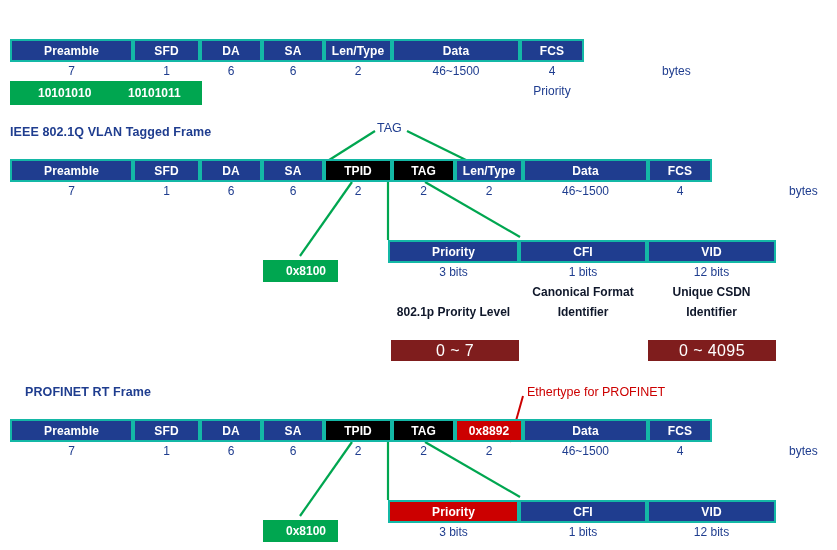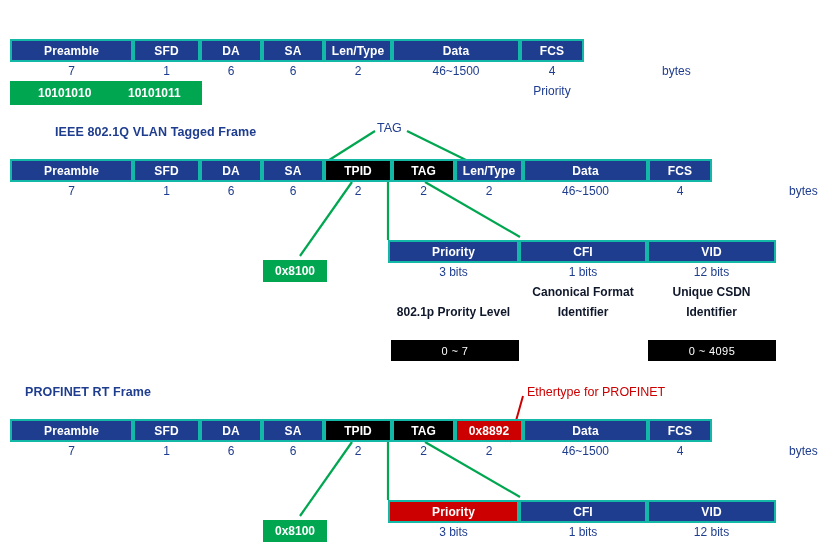--- a/index.html
+++ b/index.html
@@ -43,26 +43,26 @@
   }
   .note-b{font-weight:bold;}
   .bytes{
     position:absolute;font-size:12px;color:#1f3d8f;white-space:nowrap;
   }
 
   
   .chip{
     position:absolute;height:22px;background:#00a650;
     display:flex;align-items:center;justify-content:center;
-    font-size:12px;font-weight:bold;color:#ffffff;white-space:nowrap;
+    font-size:12px;font-weight:bold;color:#ffffff;white-space:nowrap;padding-left:11px;
   }
   .chip-wide{
-    position:absolute;height:21px;background:#000000;
+    position:absolute;height:21px;background:#7f1d1d;
     display:flex;align-items:center;justify-content:center;
-    font-size:11px;color:#ffffff;white-space:nowrap;letter-spacing:.4px;
+    font-size:16px;color:#ffffff;white-space:nowrap;letter-spacing:.4px;
   }
   .preamble-chip{
     position:absolute;height:24px;background:#00a650;
     display:flex;align-items:center;
     font-size:12px;font-weight:bold;color:#ffffff;white-space:nowrap;
   }
   .preamble-chip span{flex:0 0 auto;position:absolute;}
 
   
   .callout{
@@ -123,21 +123,21 @@
 
   <div class="bytes" style="left:662px;top:64px;">bytes</div>
 
   <div class="num" style="left:520px;top:84px;width:64px;">Priority</div>
 
   <div class="preamble-chip" style="left:10px;top:81px;width:192px;">
     <span style="left:28px;">10101010</span>
     <span style="left:118px;">10101011</span>
   </div>
 
-  <div class="sec-title abs" style="left:10px;top:125px;margin-left:45px;">IEEE 802.1Q VLAN Tagged Frame</div>
+  <div class="sec-title abs" style="left:10px;top:125px;">IEEE 802.1Q VLAN Tagged Frame</div>
 
   <div class="callout" style="left:377px;top:121px;">TAG</div>
 
   <div class="bar c-blue" style="left:10px;top:159px;width:123px;">Preamble</div>
   <div class="bar c-blue" style="left:133px;top:159px;width:67px;">SFD</div>
   <div class="bar c-blue" style="left:200px;top:159px;width:62px;">DA</div>
   <div class="bar c-blue" style="left:262px;top:159px;width:62px;">SA</div>
   <div class="bar c-green" style="left:324px;top:159px;width:68px;">TPID</div>
   <div class="bar c-green" style="left:392px;top:159px;width:63px;">TAG</div>
   <div class="bar c-blue" style="left:455px;top:159px;width:68px;">Len/Type</div>

